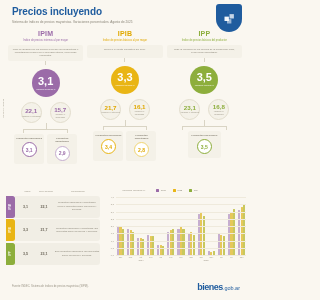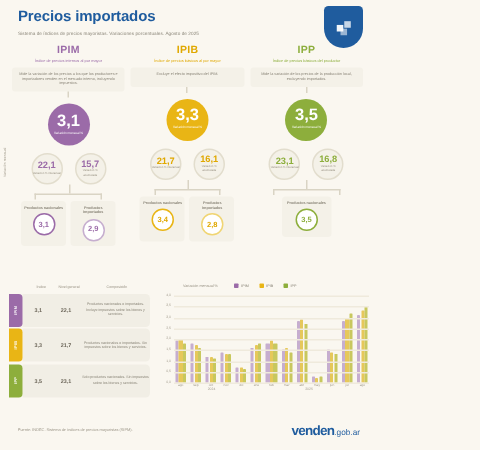--- a/index.html
+++ b/index.html
@@ -126,21 +126,21 @@
   .source { position:absolute; left:12px; bottom:12px; font-size:2.6px; color:#9a9486; }
   .indec { position:absolute; right:10px; bottom:8px; font-size:9px; font-weight:bold; color:#1F5C9E; letter-spacing:-0.5px; }
   .indec .dom { font-size:5.5px; font-weight:normal; letter-spacing:0; }
 </style>
 </head>
 <body>
 
 <div class="page">
 
   <div class="header">
-    <div class="title">Precios importados</div>
+    <div class="title">Precios incluyendo</div>
     <div class="subtitle">Sistema de índices de precios mayoristas. Variaciones porcentuales. Agosto de 2025</div>
   </div>
   <div class="logo-shield">
     <svg viewBox="0 0 24 24">
       <rect x="4" y="9" width="7" height="7" fill="#ffffff" opacity=".95"></rect>
       <rect x="12" y="5" width="7" height="7" fill="#ffffff" opacity=".75"></rect>
       <rect x="8" y="13" width="7" height="7" fill="#ffffff" opacity=".55"></rect>
     </svg>
   </div>
 
@@ -419,17 +419,17 @@
           <div style="flex: 5 1 0%; text-align: center;">2024</div>
           <div style="flex: 8 1 0%; text-align: center;">2025</div>
         </div>
     </div>
 
   </div>
 
   <div class="footer">
     <div class="source">Fuente: INDEC. Sistema de índices de precios mayoristas (SIPM).</div>
     <div class="indec">
-      <span>venden</span><span class="dom">.gob.ar</span>
+      <span>bienes</span><span class="dom">.gob.ar</span>
     </div>
   </div>
 
 </div>
 
 </body></html>

